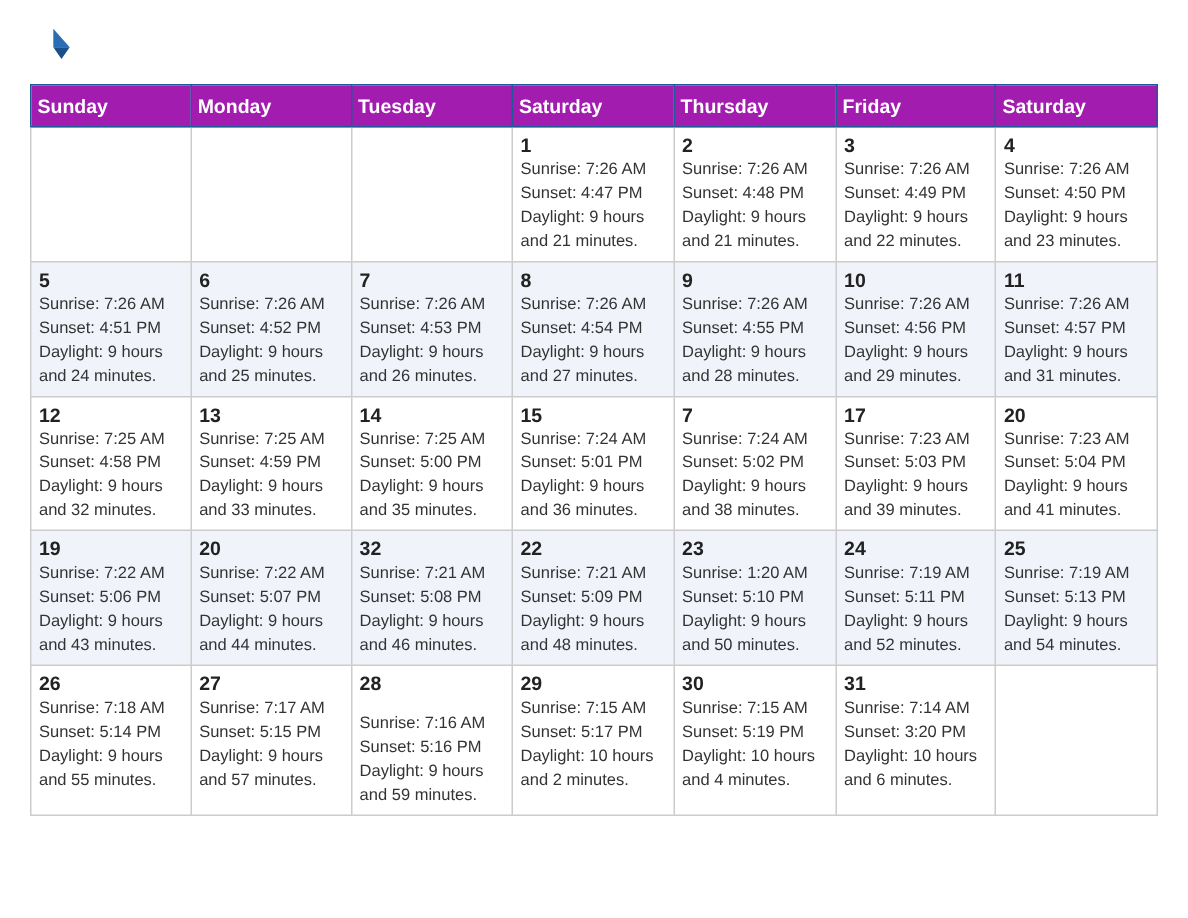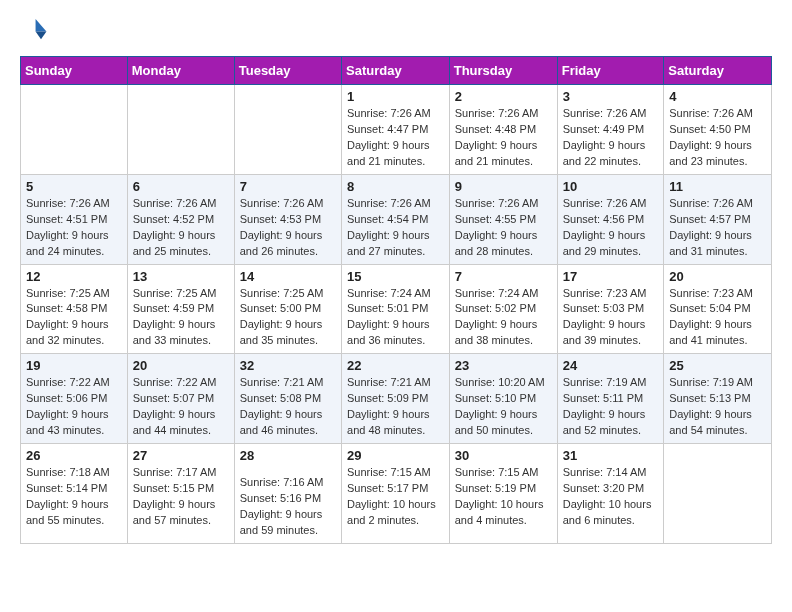--- a/index.html
+++ b/index.html
@@ -282,21 +282,21 @@
           </td>
           <td>
             <div class="day-number">22</div>
             <div class="day-info" style="white-space: pre-line;">Sunrise: 7:21 AM
 Sunset: 5:09 PM
 Daylight: 9 hours
 and 48 minutes.</div>
           </td>
           <td>
             <div class="day-number">23</div>
-            <div class="day-info" style="white-space: pre-line;">Sunrise: 10:20 AM
+            <div class="day-info" style="white-space: pre-line;">Sunrise: 1:20 AM
 Sunset: 5:10 PM
 Daylight: 9 hours
 and 50 minutes.</div>
           </td>
           <td>
             <div class="day-number">24</div>
             <div class="day-info" style="white-space: pre-line;">Sunrise: 7:19 AM
 Sunset: 5:11 PM
 Daylight: 9 hours
 and 52 minutes.</div>

